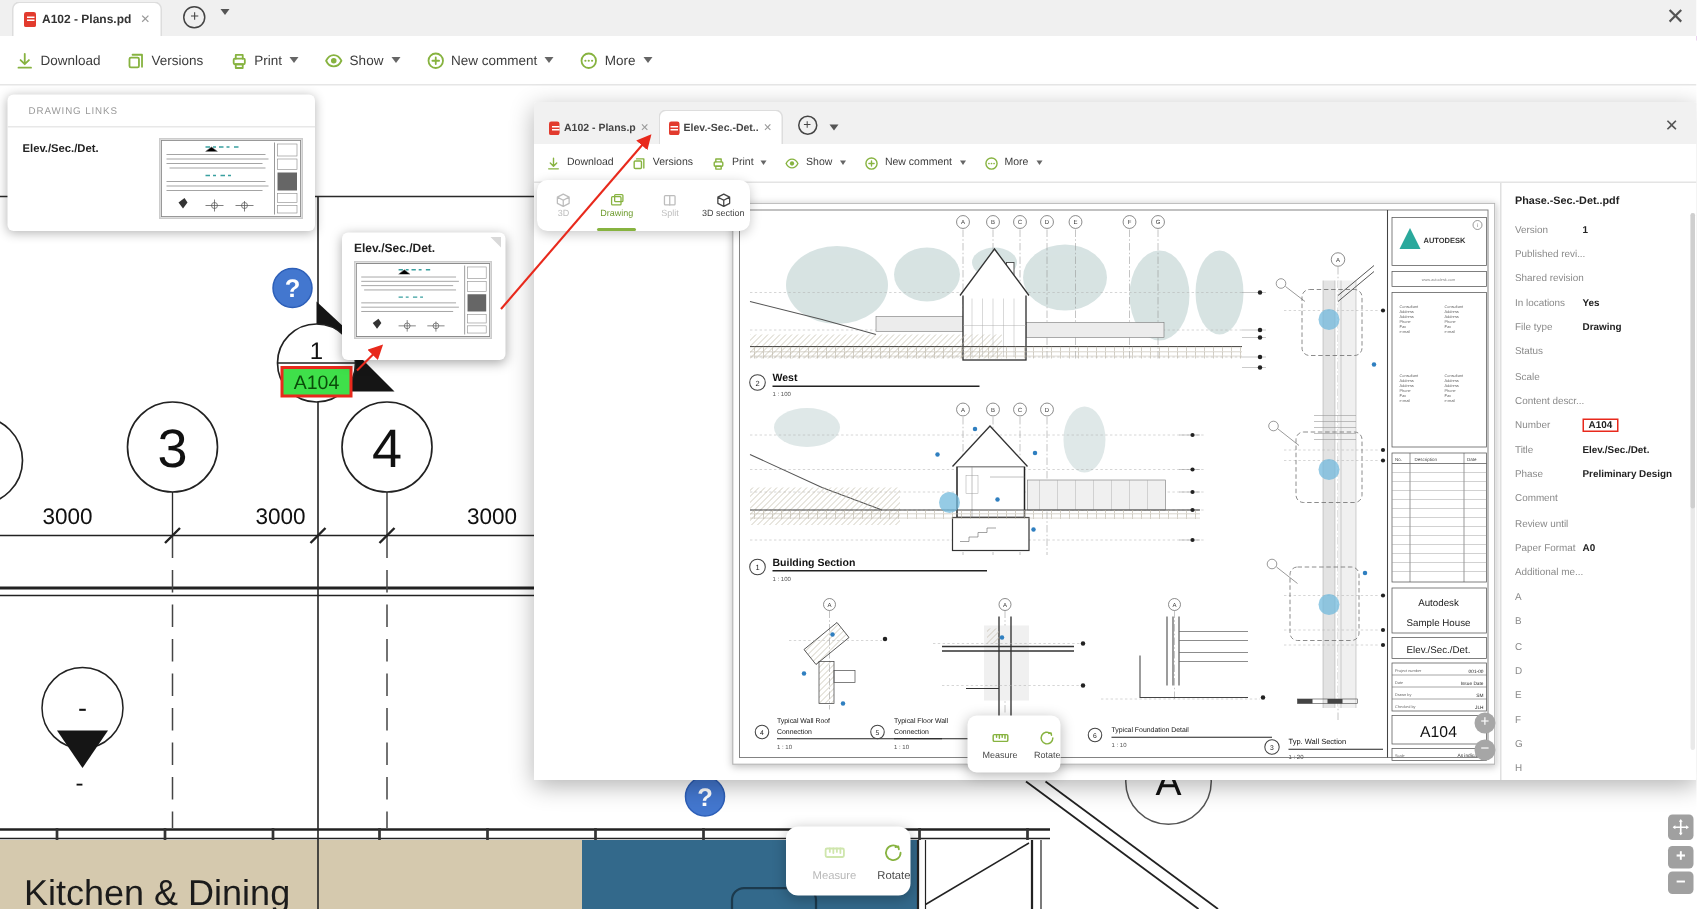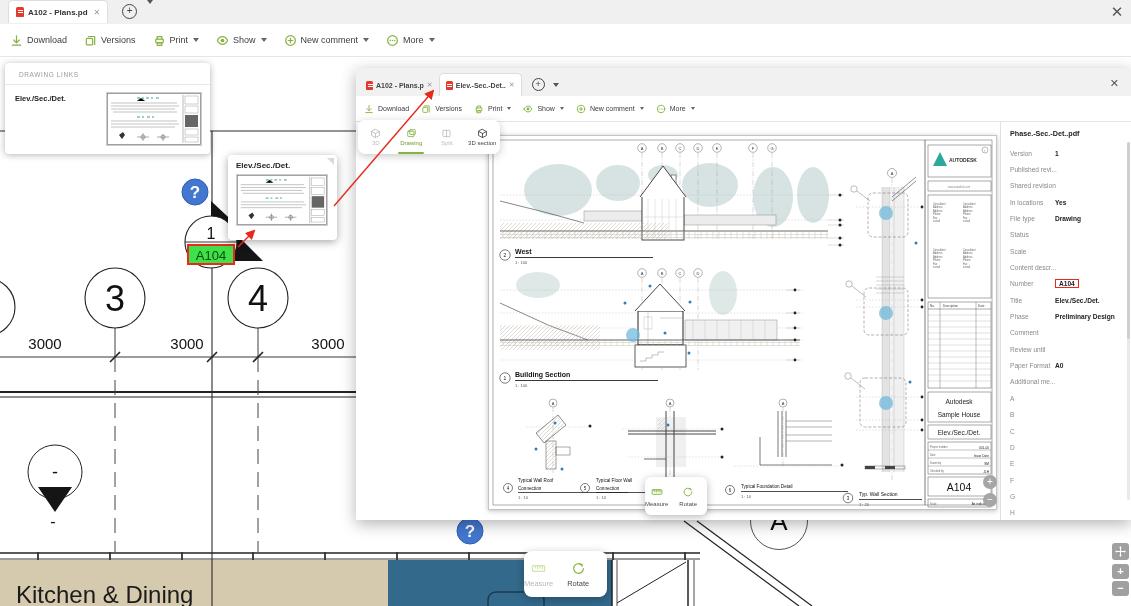--- a/index.html
+++ b/index.html
@@ -5,21 +5,21 @@
   html,body{margin:0;padding:0;}
   body{width:1131px;height:606px;position:relative;overflow:hidden;background:#fff;
        font-family:"Liberation Sans","DejaVu Sans",sans-serif;-webkit-font-smoothing:antialiased;}
   svg text{font-family:"Liberation Sans","DejaVu Sans",sans-serif;}
 
   
   #plan-svg{position:absolute;left:0;top:0;z-index:1;}
 
   
   #outer-tabbar{position:absolute;left:0;top:0;width:1131px;height:24px;background:#f0f0f0;
-                border-bottom:3px solid #a21caf;z-index:5;display:flex;align-items:flex-start;}
+                border-bottom:3px solid #a21caf;z-index:5;display:flex;align-items:center;}
   .tab{display:flex;align-items:center;gap:4px;padding:0 7px;height:22px;background:#fff;
        border:1px solid #ddd;border-bottom:none;border-radius:5px 5px 0 0;margin-left:8px;}
   .tab-title{font-size:8px;color:#333;font-weight:bold;white-space:nowrap;}
   .tab-close{font-size:8px;color:#999;margin-left:2px;cursor:pointer;}
   .pdficon{width:8px;height:10px;border-radius:1.5px;background:#e23b2e;
            box-shadow:inset 0 -2px 0 #e23b2e;position:relative;flex:none;}
   .pdficon::after{content:"";position:absolute;left:1.5px;top:3px;width:5px;height:1px;background:#fff;box-shadow:0 2px 0 #fff;}
   .plus-circ{display:inline-flex;align-items:center;justify-content:center;width:13px;height:13px;
              border:1.2px solid #444;border-radius:50%;font-size:10px;color:#444;line-height:1;}
   .chev{width:0;height:0;border-left:3.5px solid transparent;border-right:3.5px solid transparent;
@@ -50,21 +50,21 @@
 
   
   #tooltip{position:absolute;left:228px;top:155px;width:109px;height:85px;background:#fff;border-radius:4px;
            box-shadow:0 2px 8px rgba(0,0,0,.35);z-index:6;box-sizing:border-box;padding:6px 8px;}
   #tooltip-title{font-size:8px;font-weight:bold;color:#222;margin-bottom:4px;}
   #tooltip-fold{position:absolute;right:3px;top:3px;width:0;height:0;
                 border-top:7px solid #d9d9d9;border-left:7px solid transparent;}
 
   
   .mr-pop{position:absolute;background:#fff;border-radius:8px;box-shadow:0 2px 9px rgba(0,0,0,.28);
-          display:flex;align-items:center;justify-content:flex-start;gap:14px;z-index:8;}
+          display:flex;align-items:center;justify-content:flex-end;gap:14px;z-index:8;}
   #outer-mr{left:524px;top:551px;width:83px;height:46px;}
   .mr-item{display:flex;flex-direction:column;align-items:center;gap:3px;cursor:pointer;}
   .mr-ic{width:15px;height:15px;fill:none;stroke-width:1.3;stroke-linecap:round;stroke-linejoin:round;}
   .mr-lb{font-size:7.5px;}
   .mr-dis .mr-ic{stroke:#cfe6ad;}
   .mr-dis .mr-lb{color:#b8b8b8;}
   .mr-on .mr-ic{stroke:#87b340;}
   .mr-on .mr-lb{color:#4a4a4a;}
 
   

